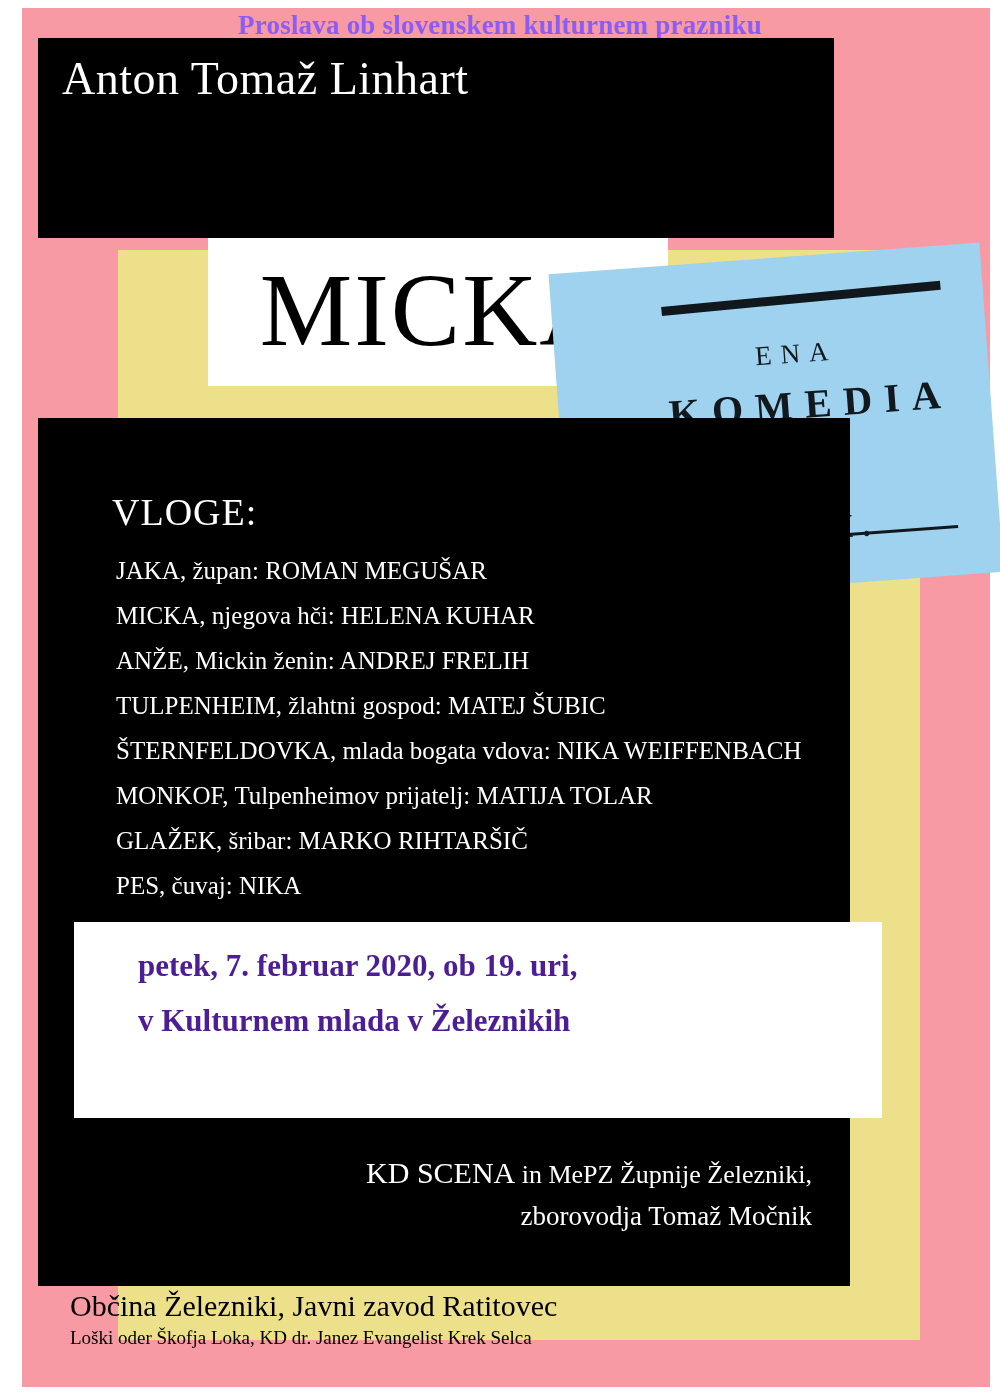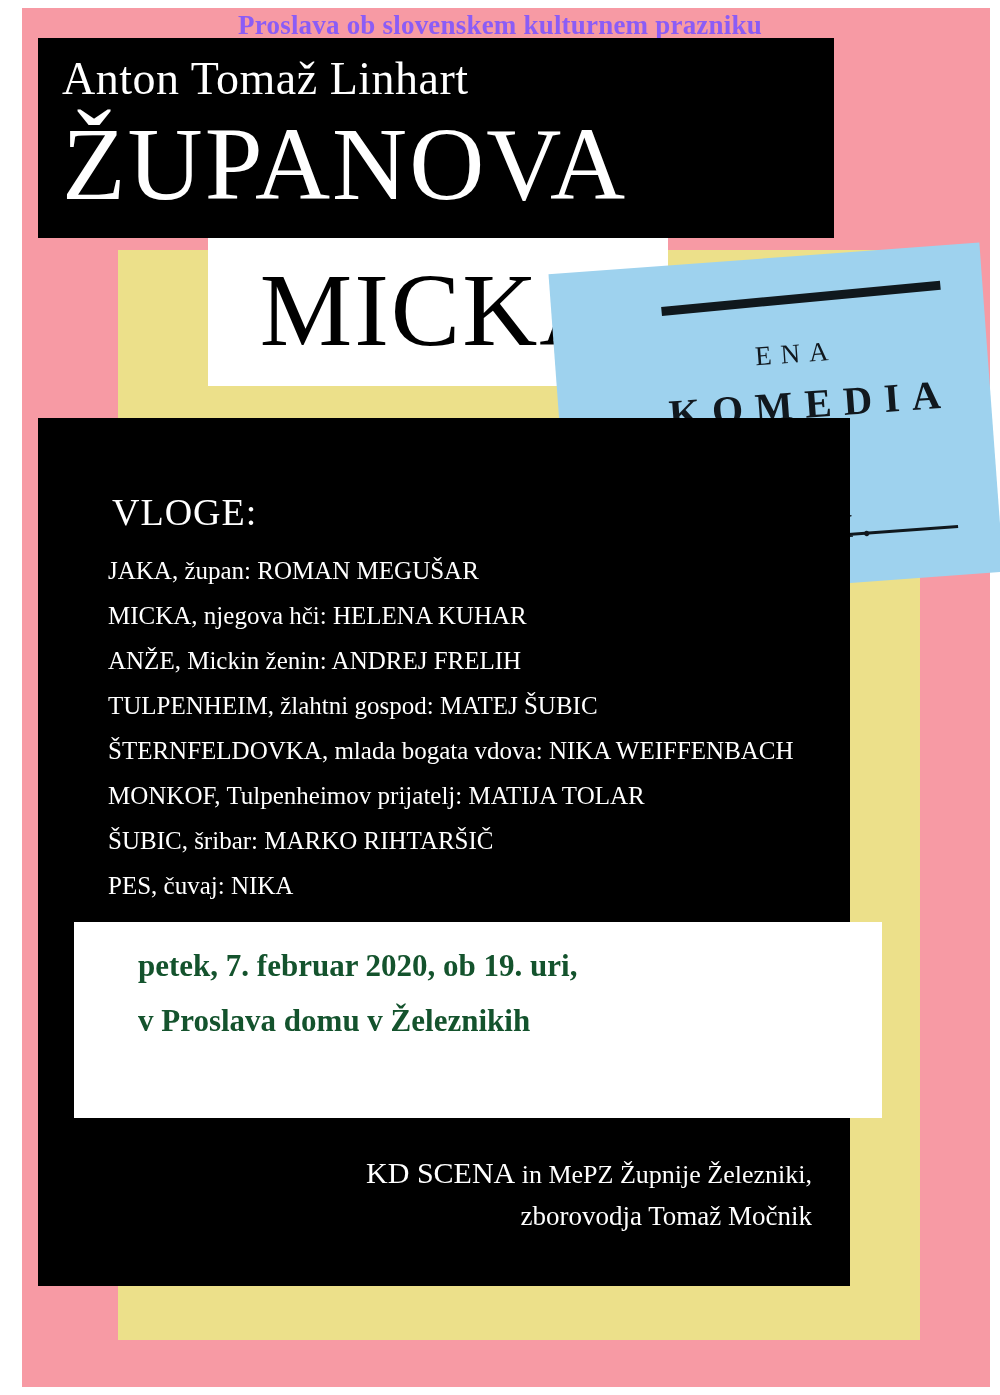--- a/index.html
+++ b/index.html
@@ -309,21 +309,21 @@
   .vloge-heading {
     position: absolute;
     left: 112px;
     top: 490px;
     font-size: 38px;
     color: #ffffff;
     letter-spacing: 1px;
   }
   .roles {
     position: absolute;
-    left: 108px;
+    left: 116px;
     top: 548px;
     width: 720px;
     font-family: Liberation Serif, serif;
   }
   .role {
     font-size: 25px;
     color: #ffffff;
     line-height: 45px;
     white-space: nowrap;
   }
@@ -339,21 +339,21 @@
   }
   .dates-inner {
     position: absolute;
     left: 138px;
     top: 938px;
     width: 740px;
   }
   .date-line {
     font-size: 31px;
     font-weight: bold;
-    color: #14532d;
+    color: #4c1d95;
     line-height: 55px;
   }
 
   
   .credits {
     position: absolute;
     left: 112px;
     top: 1152px;
     width: 700px;
     text-align: right;
@@ -398,21 +398,20 @@
   <div class="bg-pink-strip-left"></div>
   <div class="bg-white-left"></div>
   <div class="bg-white-right"></div>
   <div class="bg-white-top"></div>
   <div class="bg-white-bottom"></div>
 
   <div class="header-line">Proslava ob slovenskem kulturnem prazniku</div>
 
   <div class="title-block"></div>
   <div class="author">Anton Tomaž Linhart</div>
-  <div class="title-1">ŽUPANOVA</div>
 
   <div class="title-2-box"></div>
   <div class="title-2">MICKA</div>
 
   <div class="komedia">
     <div class="komedia-rule-top"></div>
     <div class="komedia-rule-bottom"></div>
     <div class="komedia-text">
       <div class="k-ena">ENA</div>
       <div class="k-komedia">KOMEDIA</div>
@@ -435,29 +434,33 @@
   <div class="main-black"></div>
 
   <div class="vloge-heading">VLOGE:</div>
   <div class="roles">
     <div class="role">JAKA, župan: ROMAN MEGUŠAR</div>
     <div class="role">MICKA, njegova hči: HELENA KUHAR</div>
     <div class="role">ANŽE, Mickin ženin: ANDREJ FRELIH</div>
     <div class="role">TULPENHEIM, žlahtni gospod: MATEJ ŠUBIC</div>
     <div class="role">ŠTERNFELDOVKA, mlada bogata vdova: NIKA WEIFFENBACH</div>
     <div class="role">MONKOF, Tulpenheimov prijatelj: MATIJA TOLAR</div>
-    <div class="role">ŠUBIC, šribar: MARKO RIHTARŠIČ</div>
+    <div class="role">GLAŽEK, šribar: MARKO RIHTARŠIČ</div>
     <div class="role">PES, čuvaj: NIKA</div>
   </div>
 
   <div class="dates-box"></div>
   <div class="dates-inner">
     <div class="date-line">petek, 7. februar 2020, ob 19. uri,</div>
-    <div class="date-line">v Proslava domu v Železnikih</div>
+    <div class="date-line">v Kulturnem mlada v Železnikih</div>
   </div>
 
   <div class="credits">
     <div class="credit-1"><span>KD SCENA</span><span class="small"> in MePZ Župnije Železniki,</span></div>
     <div class="credit-2">zborovodja Tomaž Močnik</div>
   </div>
 
+  <div class="footer">
+    <div class="footer-1">Občina Železniki, Javni zavod Ratitovec</div>
+    <div class="footer-2">Loški oder Škofja Loka, KD dr. Janez Evangelist Krek Selca</div>
+  </div>
 
 </div>
 
 </body></html>

